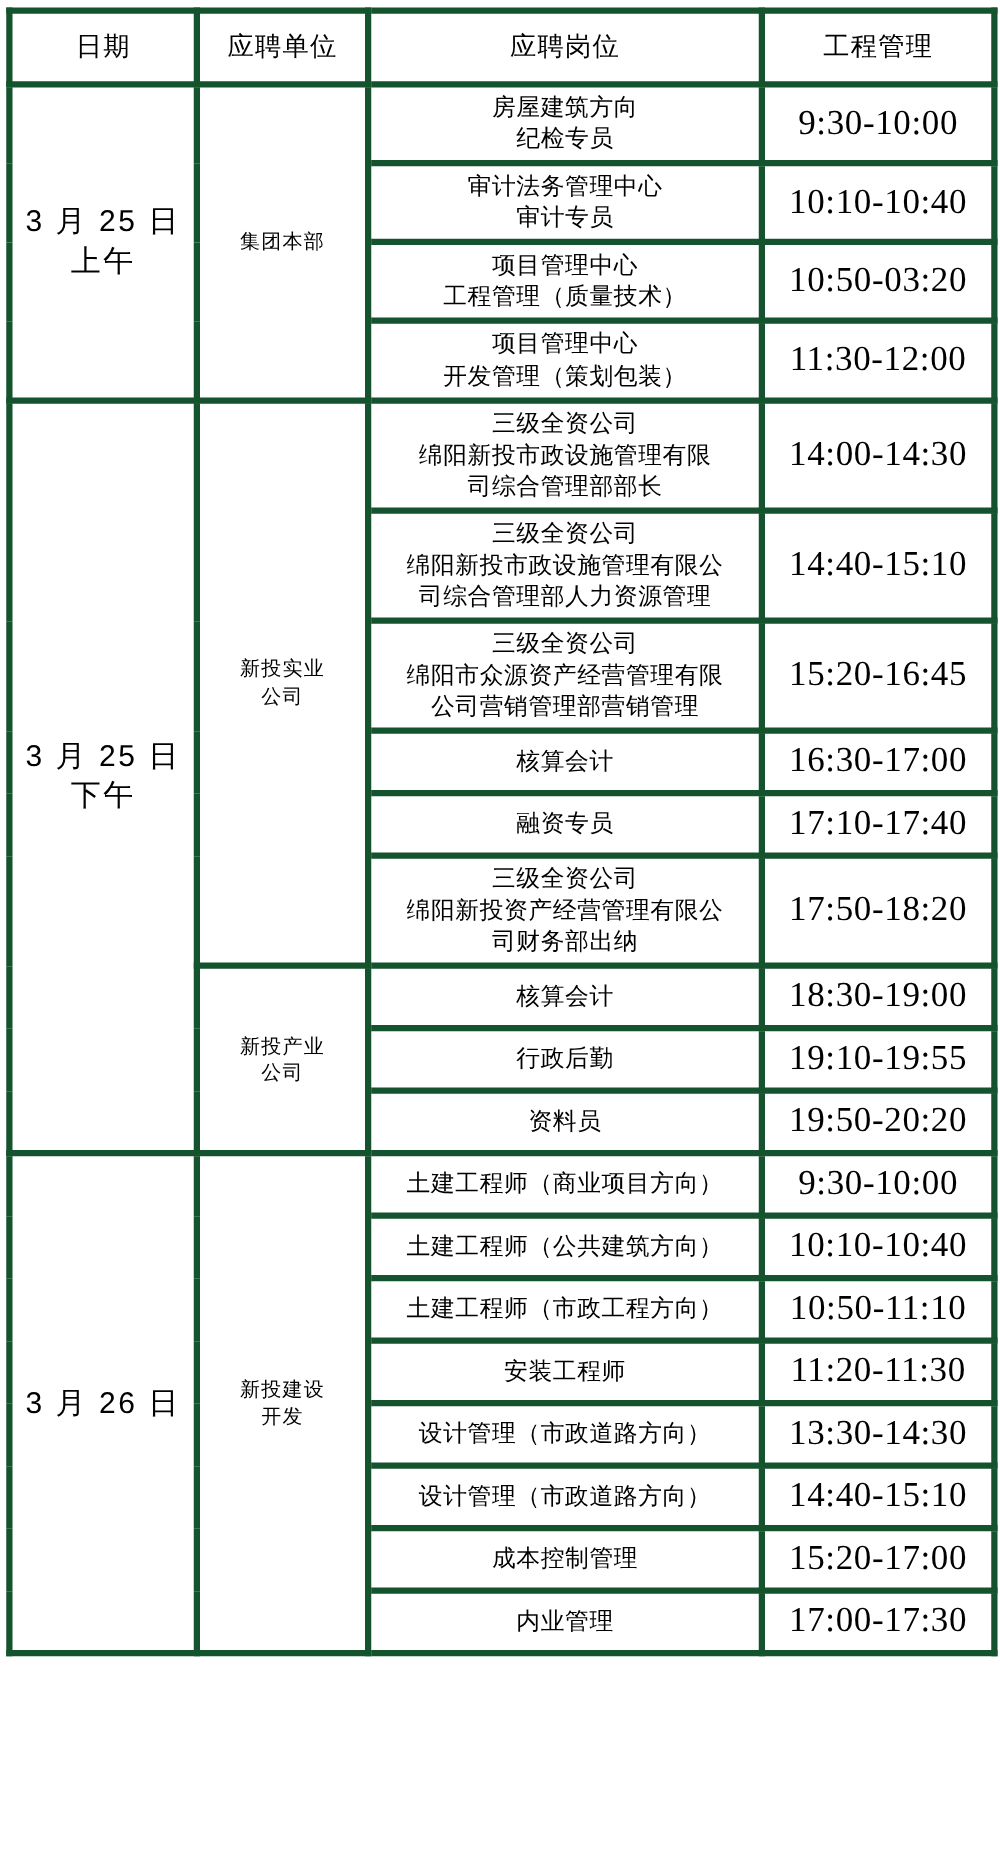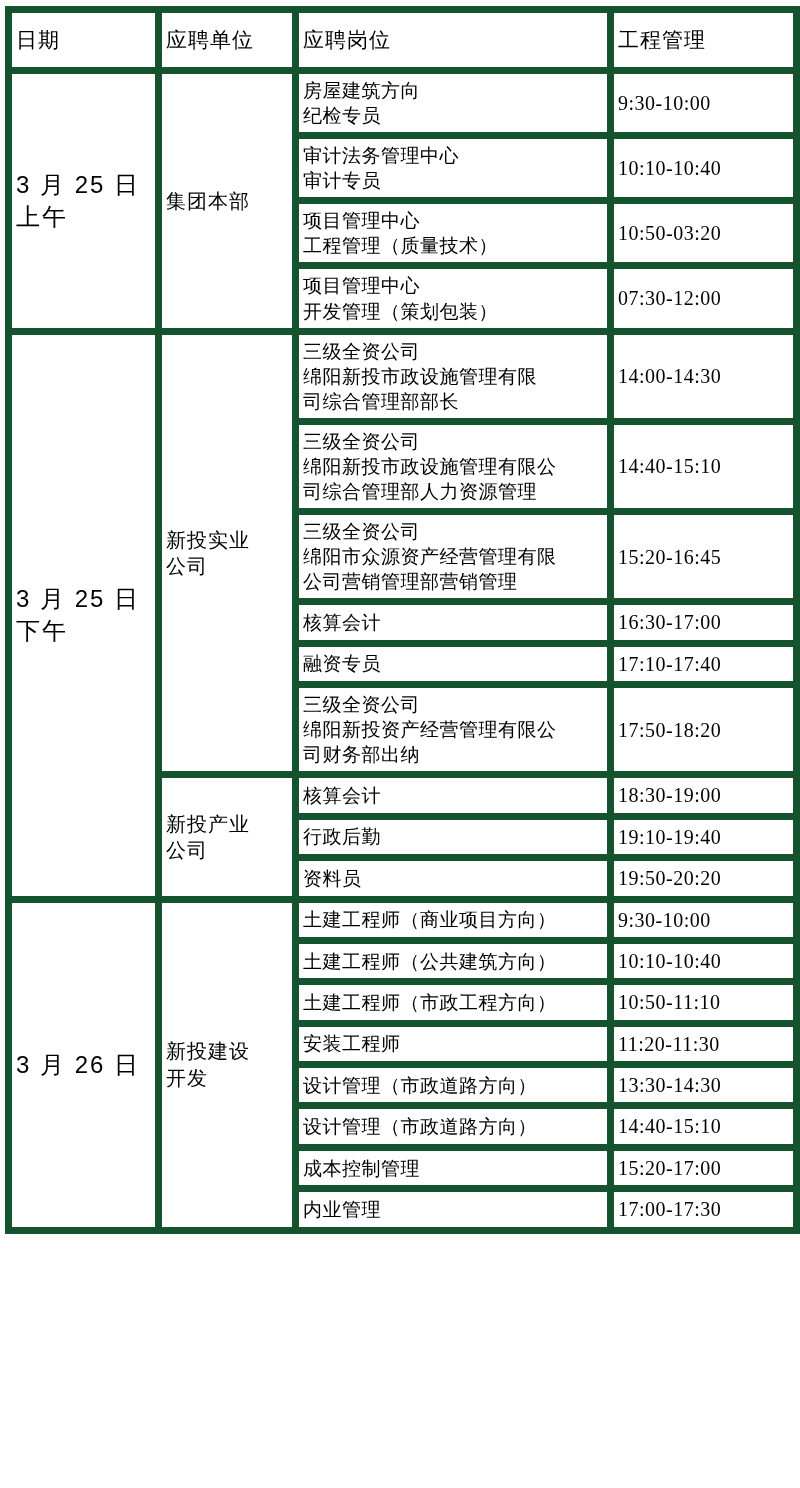--- a/index.html
+++ b/index.html
@@ -13,22 +13,22 @@
     font-family: "Liberation Serif", "DejaVu Serif", serif;
     color: #000000;
   }
   #schedule-table {
     border-collapse: collapse;
     width: 790px;
     margin: 6px 0 0 5px;
     table-layout: fixed;
   }
   #schedule-table td, #schedule-table th {
-    border: 7px solid #14532d;
-    text-align: left;
+    border: 5px solid #14532d;
+    text-align: center;
     vertical-align: middle;
     font-weight: normal;
     padding: 4px 4px;
     line-height: 1.32;
   }
   thead th {
     font-size: 21px;
     letter-spacing: 1px;
     height: 46px;
     font-family: "Liberation Sans", "DejaVu Sans", sans-serif;
@@ -38,31 +38,31 @@
   .col-unit   { width: 137px; }
   .col-post   { width: 315px; }
   .col-time   { width: 186px; }
 
   td.date-cell {
     font-size: 24px;
     letter-spacing: 2px;
     font-family: "Liberation Sans", "DejaVu Sans", sans-serif;
   }
   td.unit-cell {
-    font-size: 20px;
+    font-size: 16px;
     letter-spacing: 1px;
     font-family: "Liberation Sans", "DejaVu Sans", sans-serif;
   }
   td.post-cell {
     font-size: 19px;
     letter-spacing: 0.5px;
     font-family: "Liberation Sans", "DejaVu Sans", sans-serif;
   }
   td.time-cell {
-    font-size: 20px;
+    font-size: 28px;
     letter-spacing: 0.5px;
     font-family: "Liberation Serif", "DejaVu Serif", serif;
   }
   .line { display: block; white-space: nowrap; }
 </style>
 </head>
 <body>
 
 <table id="schedule-table">
   <colgroup>
@@ -106,21 +106,21 @@
           <span class="line">项目管理中心</span>
           <span class="line">工程管理（质量技术）</span>
         </td>
         <td class="time-cell">10:50-03:20</td>
       </tr>
       <tr>
         <td class="post-cell">
           <span class="line">项目管理中心</span>
           <span class="line">开发管理（策划包装）</span>
         </td>
-        <td class="time-cell">07:30-12:00</td>
+        <td class="time-cell">11:30-12:00</td>
       </tr>
       <tr>
         <td class="date-cell" rowspan="9">
           <span class="line">3 月 25 日</span>
           <span class="line">下午</span>
         </td>
         <td class="unit-cell" rowspan="6">
           <span class="line">新投实业</span>
           <span class="line">公司</span>
         </td>
@@ -174,21 +174,21 @@
         </td>
         <td class="post-cell">
           <span class="line">核算会计</span>
         </td>
         <td class="time-cell">18:30-19:00</td>
       </tr>
       <tr>
         <td class="post-cell">
           <span class="line">行政后勤</span>
         </td>
-        <td class="time-cell">19:10-19:40</td>
+        <td class="time-cell">19:10-19:55</td>
       </tr>
       <tr>
         <td class="post-cell">
           <span class="line">资料员</span>
         </td>
         <td class="time-cell">19:50-20:20</td>
       </tr>
       <tr>
         <td class="date-cell" rowspan="8">
           <span class="line">3 月 26 日</span>

